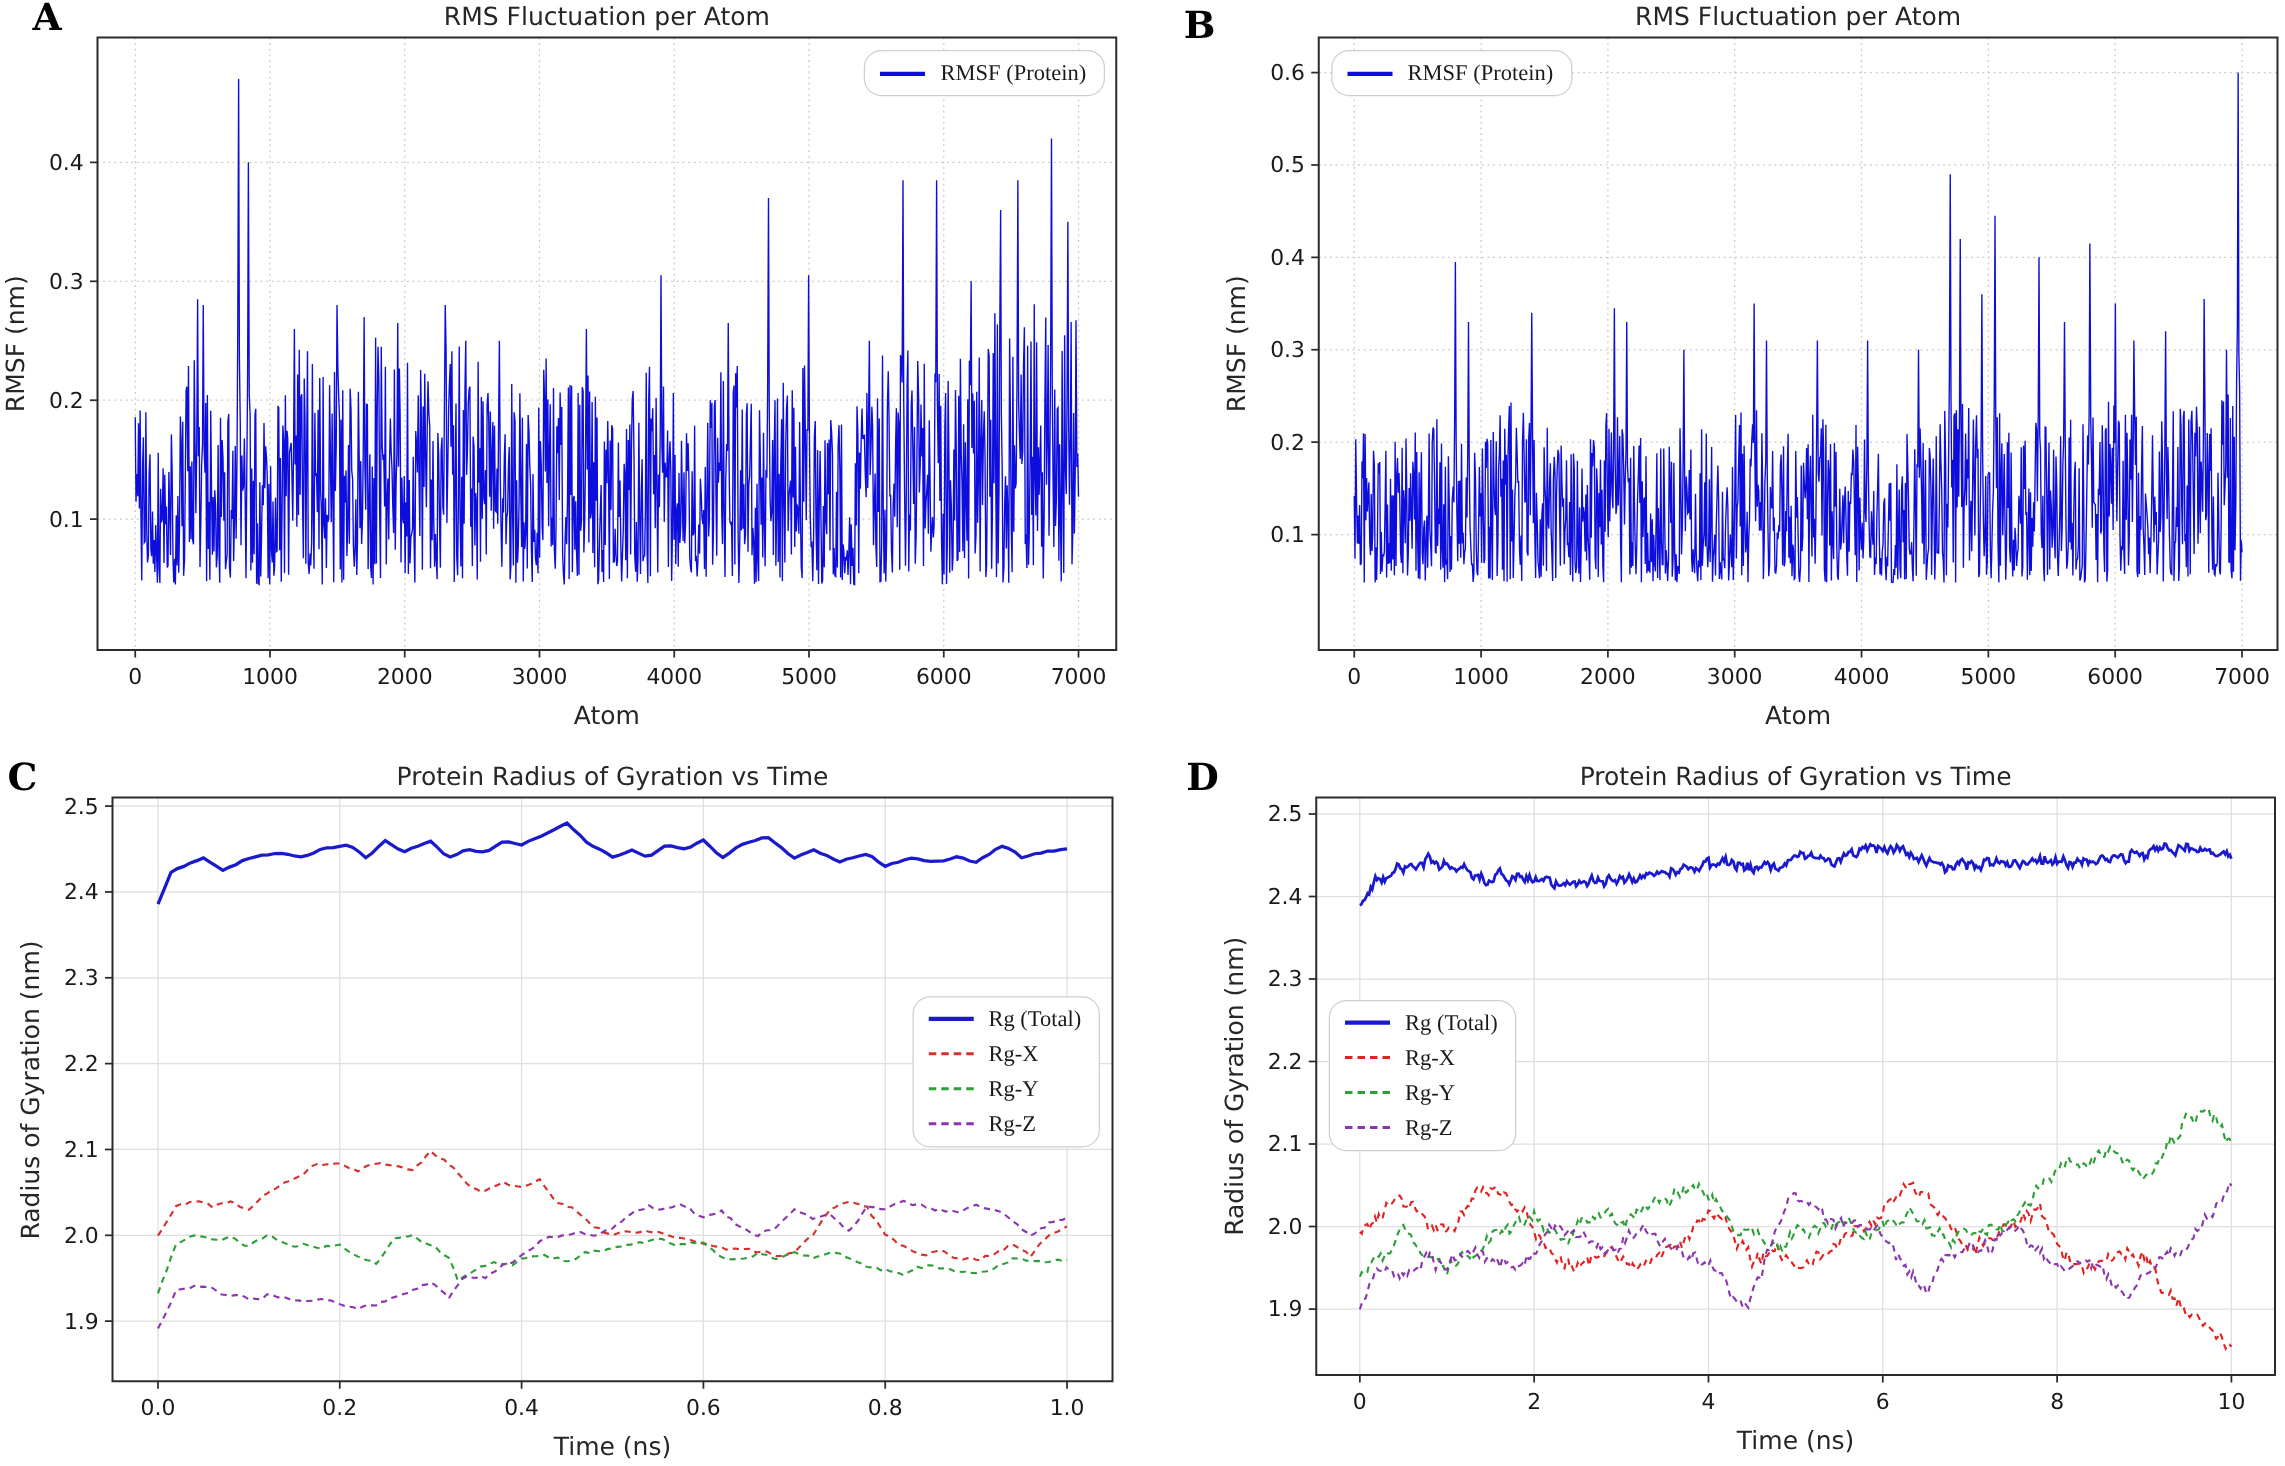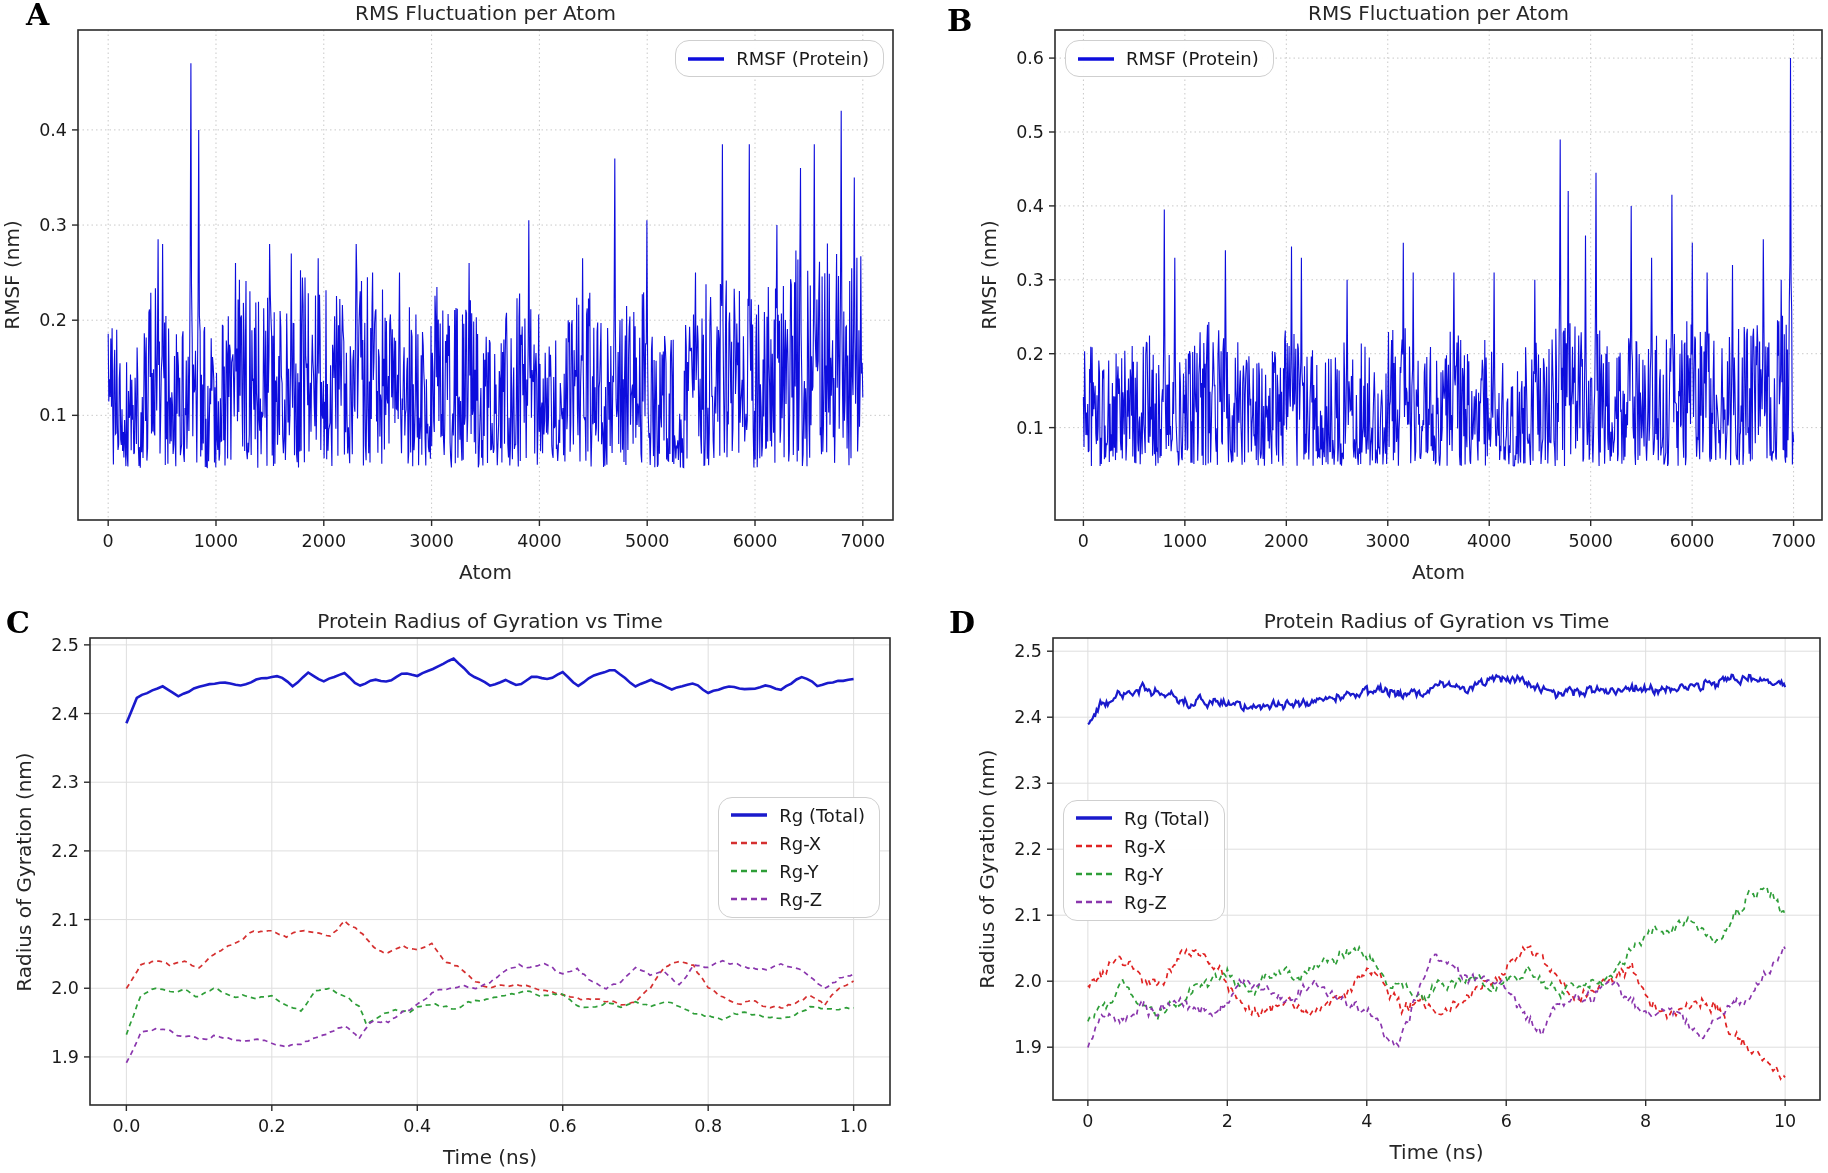--- a/index.html
+++ b/index.html
@@ -11,21 +11,21 @@
        font-size:30px;color:#000;line-height:1;}
   .plot-title{position:absolute;font-size:20px;color:#262626;white-space:nowrap;
        transform:translateX(-50%);}
   .axis-xlabel{position:absolute;font-size:20px;color:#262626;white-space:nowrap;
        transform:translateX(-50%);}
   .axis-ylabel{position:absolute;font-size:20px;color:#262626;white-space:nowrap;
        transform:translate(-50%,-50%) rotate(-90deg);}
   .plot-svg{position:absolute;left:0;top:0;}
   .legend{position:absolute;background:rgba(255,255,255,0.96);border:1.3px solid #cfcfcf;
        border-radius:14px;padding:7px 14px 7px 10px;display:flex;flex-direction:column;
-       gap:7px;z-index:3;}
+       gap:7px;z-index:3;font-family:Liberation Serif, serif;}
   .legend-entry{display:flex;align-items:center;gap:10px;}
   .legend-label{font-size:18px;color:#1a1a1a;white-space:nowrap;}
 </style>
 </head>
 <body>
 
 <div class="figure">
 
   <div class="panel" id="panel-0" style="left: 0px; top: 0px; width: 905px; height: 595px;">
     <div class="panel-letter" style="left: 26px; top: 0px;">A</div>

